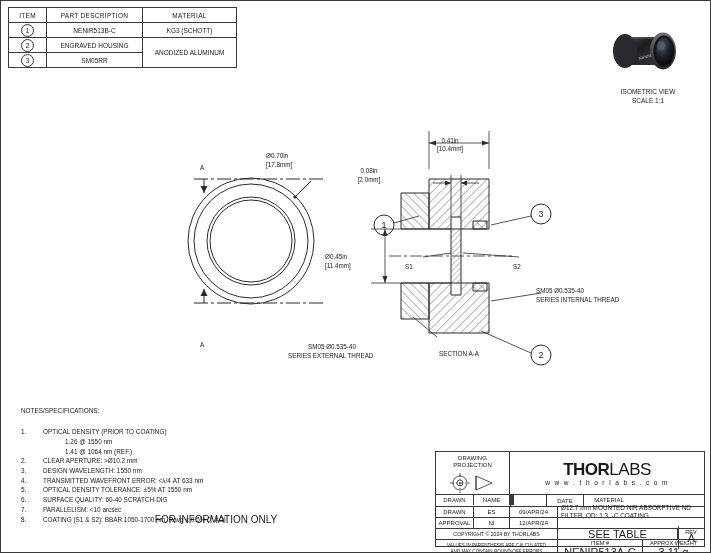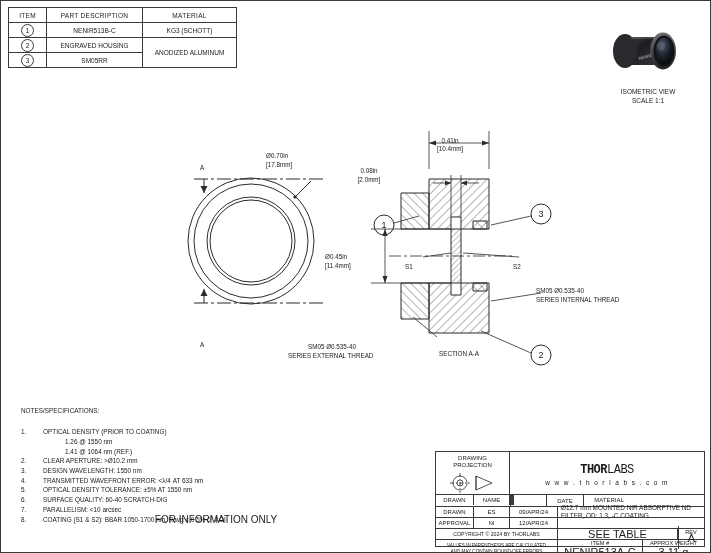--- a/index.html
+++ b/index.html
@@ -39,21 +39,21 @@
 
   
   #title{position:absolute;left:434px;top:450px;width:270px;height:96px;border:1px solid #3a3a3a;box-sizing:border-box;font-size:6px;}
   #title .row{display:flex;}
   #tb-proj{width:74px;border-right:1px solid #3a3a3a;box-sizing:border-box;}
   #tb-proj .t{height:20px;display:flex;align-items:center;justify-content:center;text-align:center;line-height:7.5px;}
   .cell{box-sizing:border-box;border-top:1px solid #3a3a3a;}
   .br{border-right:1px solid #3a3a3a;}
   .ctr{display:flex;align-items:center;justify-content:center;text-align:center;}
   .lft{display:flex;align-items:center;padding-left:3px;}
-  #logo{font-family:Liberation Mono, monospace;font-size:12px;font-weight:bold;letter-spacing:-.5px;line-height:18px;}
+  #logo{font-family:Liberation Sans, sans-serif;font-size:17px;font-weight:bold;letter-spacing:-.5px;line-height:18px;}
   #logo .thin{font-weight:normal;}
   #logourl{font-size:6.5px;letter-spacing:1.4px;}
   #copyright{font-size:5.2px;}
   #valnote{font-size:4.6px;line-height:6px;}
   .big{font-size:11px;}
   .med{font-size:11px;}
 </style>
 </head>
 <body>
 

